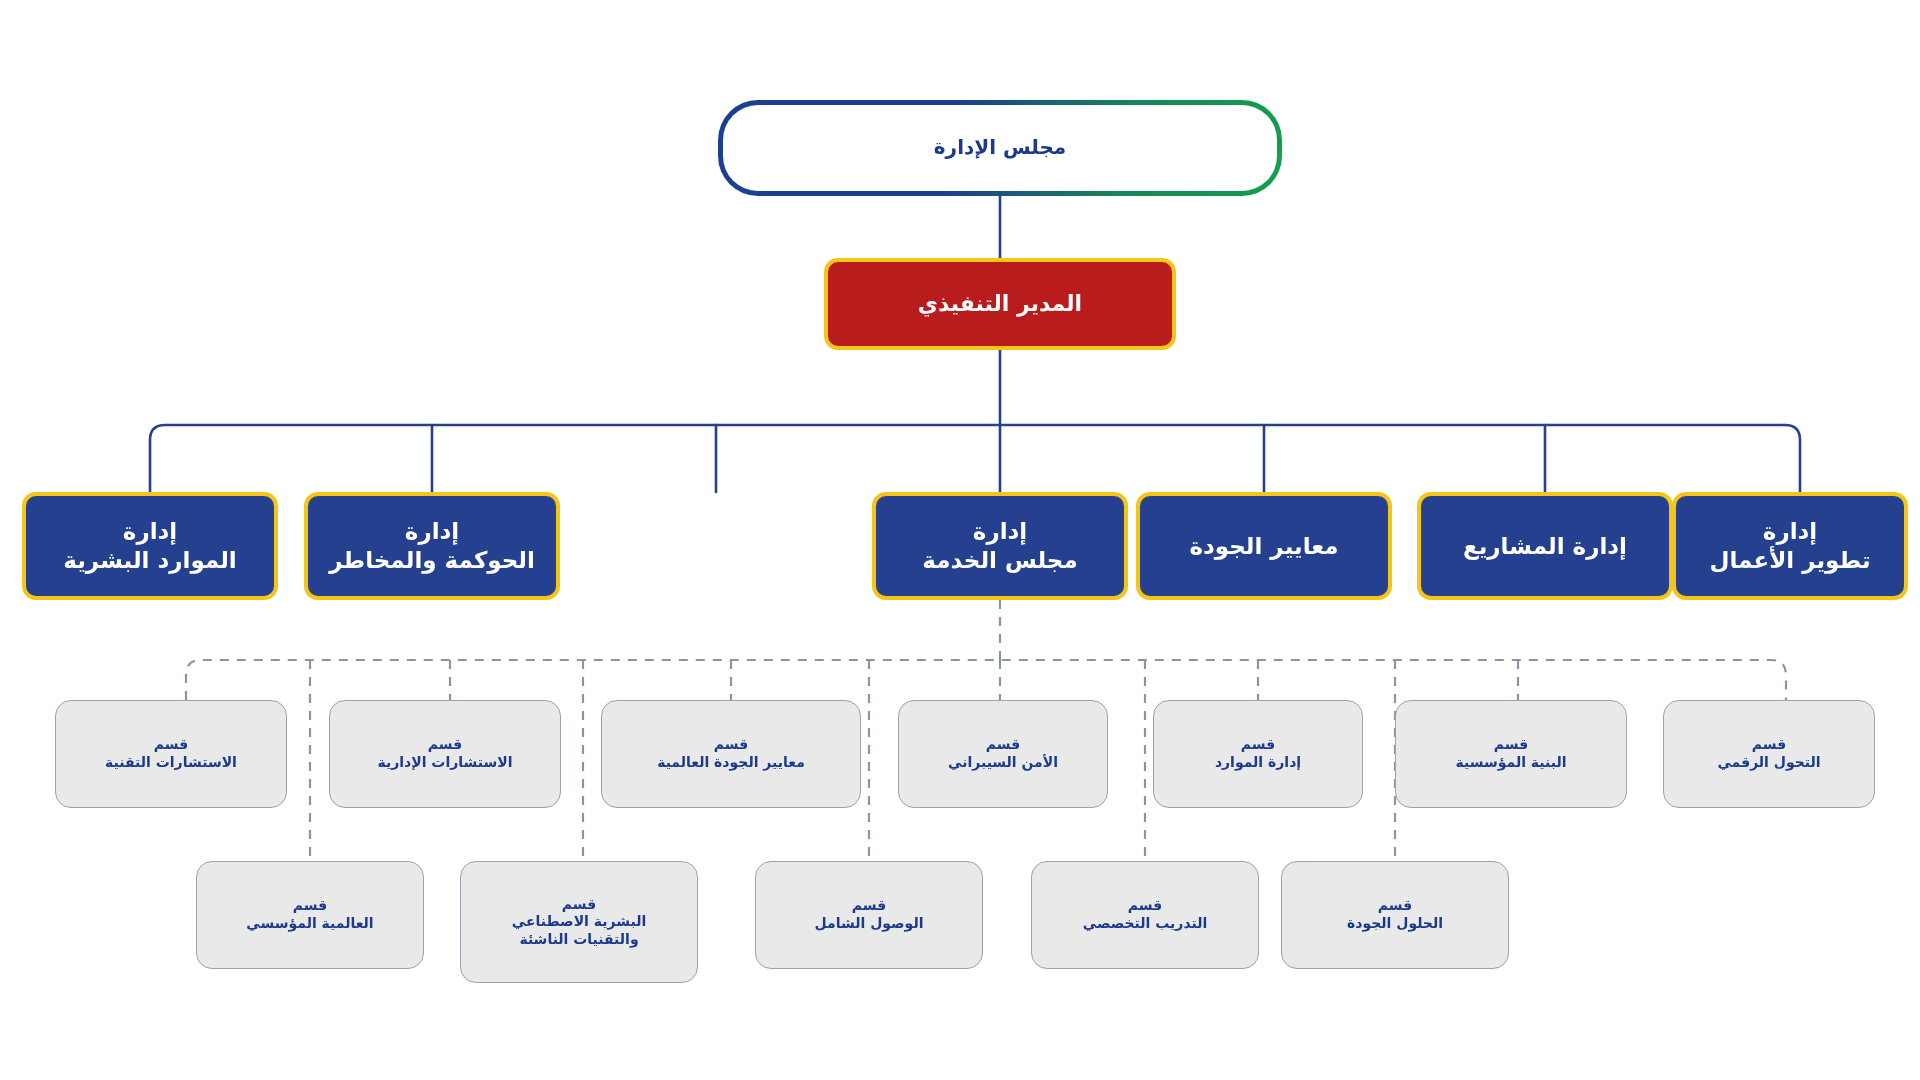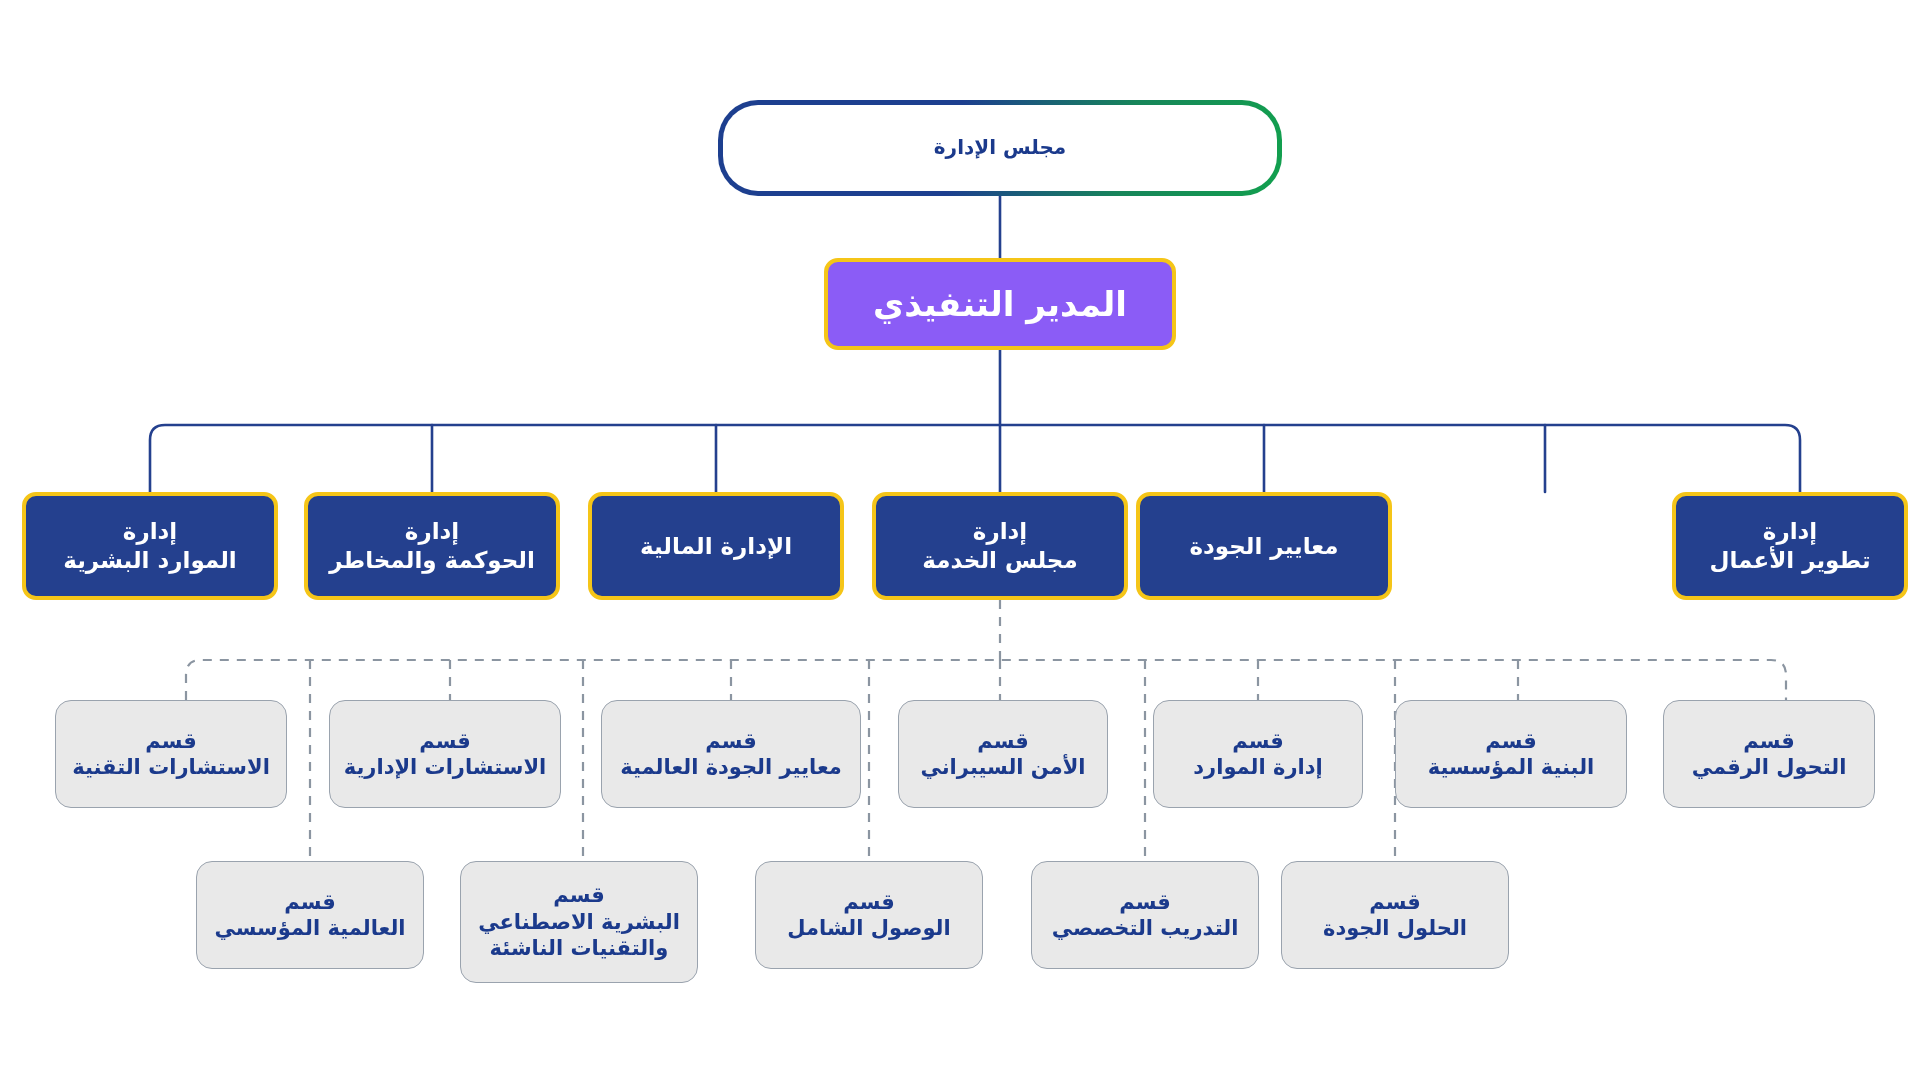--- a/index.html
+++ b/index.html
@@ -47,45 +47,45 @@
     background-clip: content-box, border-box;
     border: 3px solid transparent;
     color: #1b3a8c;
     font-weight: 700;
     font-size: 20px;
   }
 
   
   .node-ceo {
     border-radius: 14px;
-    background: #8b5cf6;
+    background: #b91c1c;
     border: 4px solid #f5c518;
     color: #ffffff;
     font-weight: 700;
-    font-size: 34px;
+    font-size: 22px;
   }
 
   
   .node-mgmt {
     border-radius: 14px;
     background: #24408e;
     border: 4px solid #f5c518;
     color: #ffffff;
     font-weight: 700;
     font-size: 23px;
   }
 
   
   .node-dept {
     border-radius: 16px;
     background: #e9e9e9;
     border: 1.5px solid #9aa3ae;
     color: #1b3a8c;
     font-weight: 700;
-    font-size: 21px;
+    font-size: 14px;
   }
 </style>
 </head>
 <body>
 
 <div id="chart-root">
 
   <svg id="connector-layer" viewBox="0 0 1920 1080" xmlns="http://www.w3.org/2000/svg">
     <g fill="none" stroke="#24408e" stroke-width="2.6" stroke-linecap="round">
 
@@ -132,33 +132,33 @@
   <div class="node node-mgmt" style="left:22px; top:492px; width:256px; height:108px;">
     <span class="line">إدارة</span>
     <span class="line">الموارد البشرية</span>
   </div>
 
   <div class="node node-mgmt" style="left:304px; top:492px; width:256px; height:108px;">
     <span class="line">إدارة</span>
     <span class="line">الحوكمة والمخاطر</span>
   </div>
 
-  <div class="node node-mgmt" style="left:588px; top:492px; width:256px; height:108px;">
-    <span class="line">الإدارة المالية</span>
-  </div>
 
   <div class="node node-mgmt" style="left:872px; top:492px; width:256px; height:108px;">
     <span class="line">إدارة</span>
     <span class="line">مجلس الخدمة</span>
   </div>
 
   <div class="node node-mgmt" style="left:1136px; top:492px; width:256px; height:108px;">
     <span class="line">معايير الجودة</span>
   </div>
 
+  <div class="node node-mgmt" style="left:1417px; top:492px; width:256px; height:108px;">
+    <span class="line">إدارة المشاريع</span>
+  </div>
 
   <div class="node node-mgmt" style="left:1672px; top:492px; width:236px; height:108px;">
     <span class="line">إدارة</span>
     <span class="line">تطوير الأعمال</span>
   </div>
 
   <div class="node node-dept" style="left:55px; top:700px; width:232px; height:108px;">
     <span class="line">قسم</span>
     <span class="line">الاستشارات التقنية</span>
   </div>

